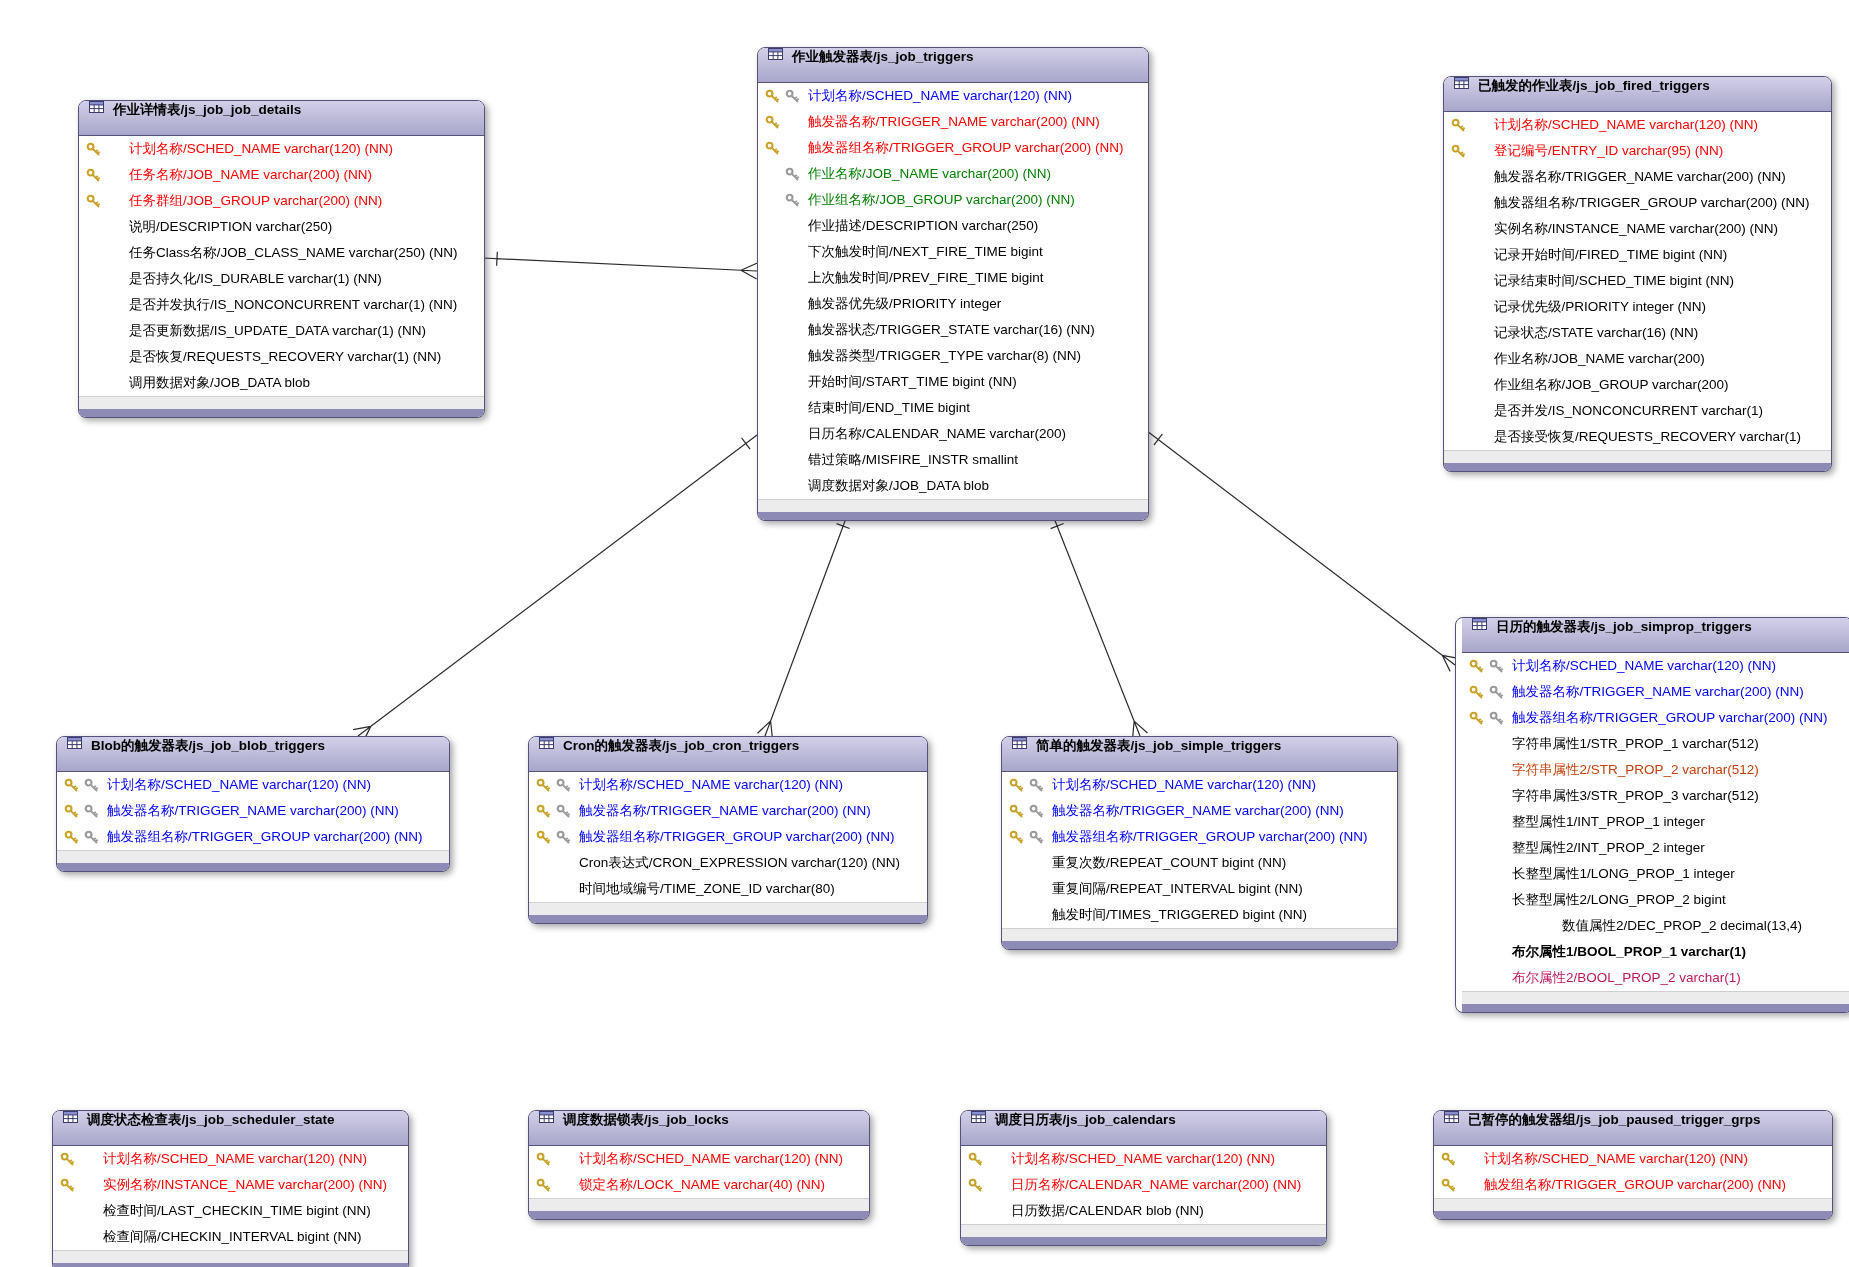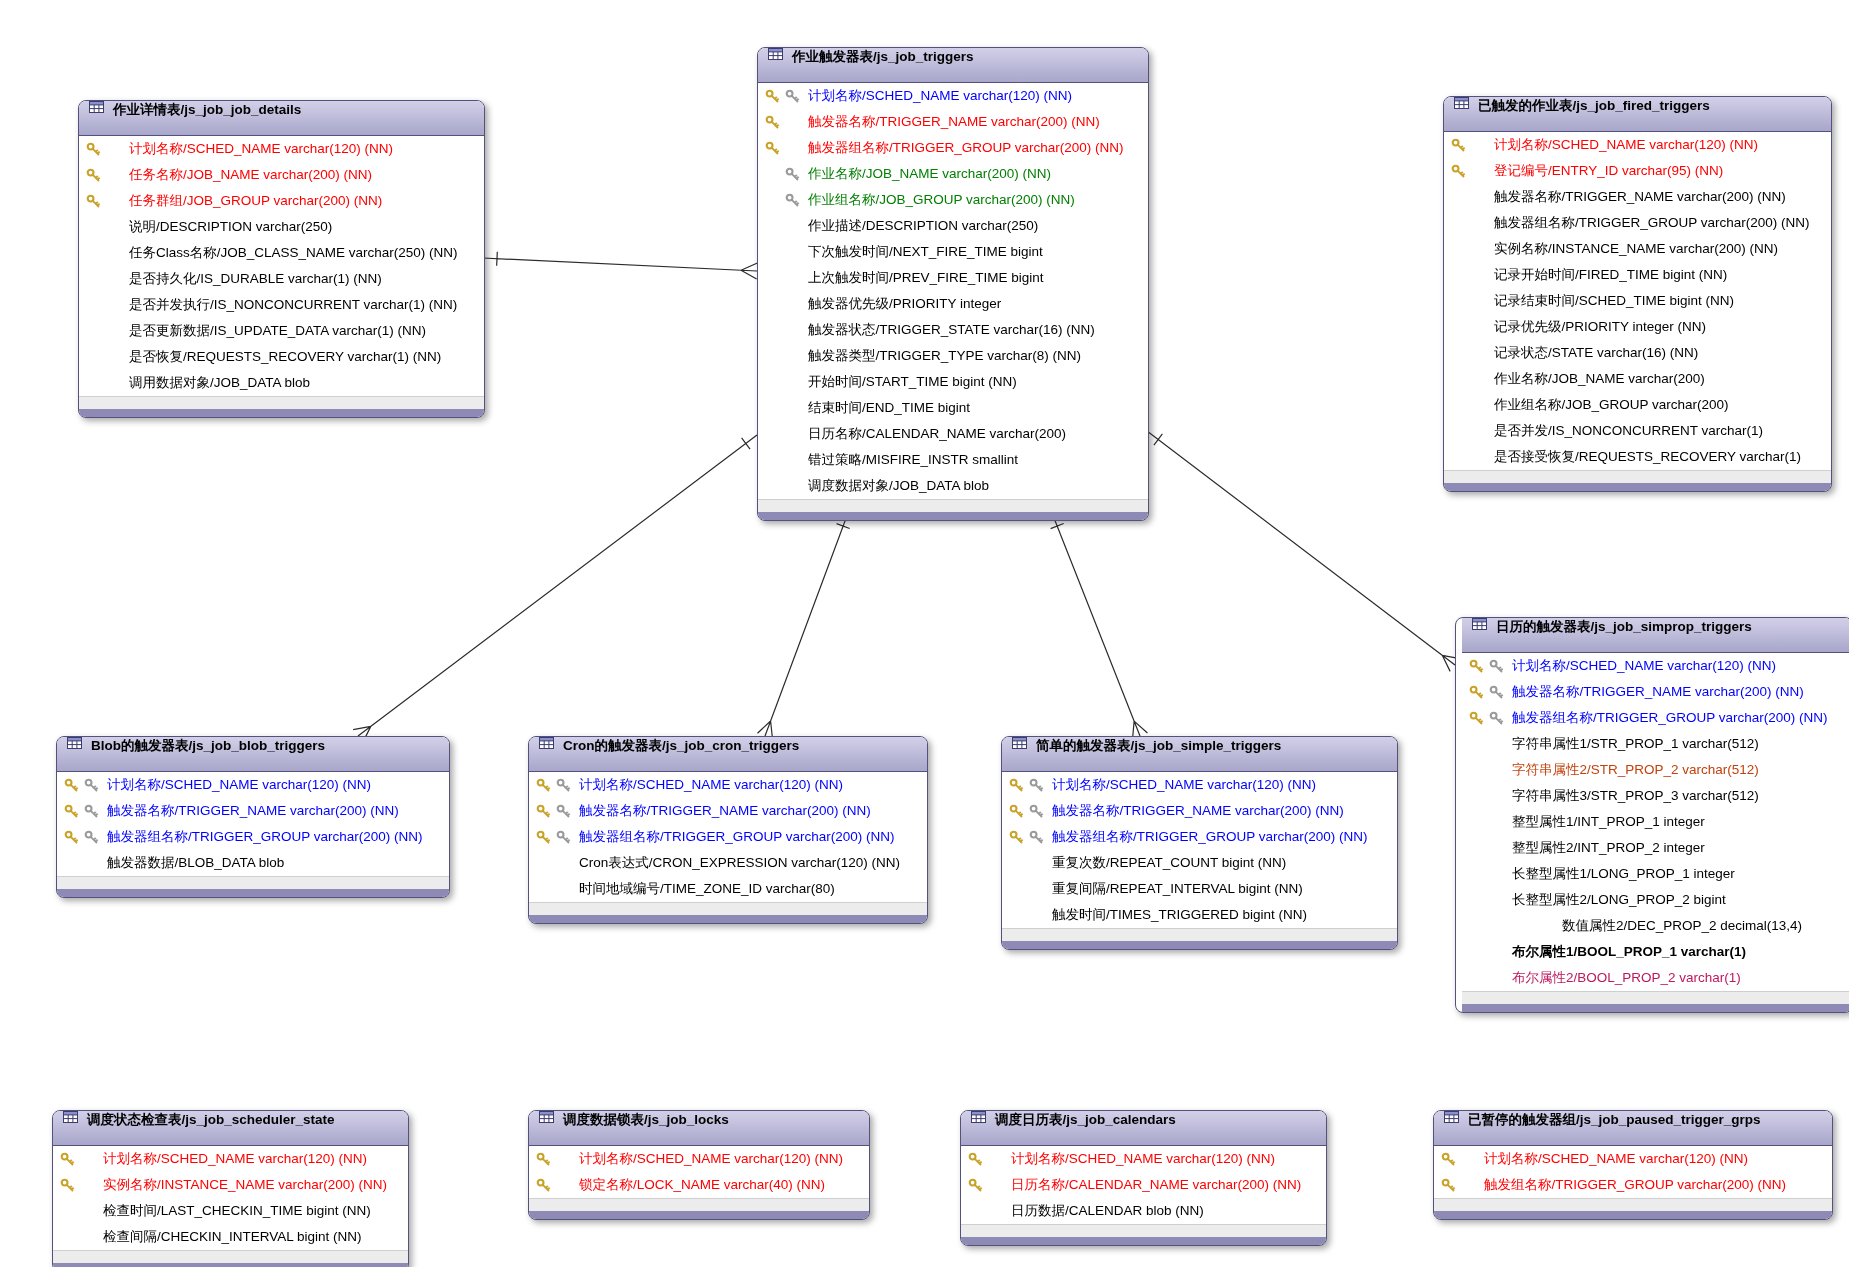--- a/index.html
+++ b/index.html
@@ -105,21 +105,21 @@
         <div class="row" style="color: rgb(0, 0, 0);"><span>触发器状态/TRIGGER_STATE varchar(16) (NN)</span></div>
         <div class="row" style="color: rgb(0, 0, 0);"><span>触发器类型/TRIGGER_TYPE varchar(8) (NN)</span></div>
         <div class="row" style="color: rgb(0, 0, 0);"><span>开始时间/START_TIME bigint (NN)</span></div>
         <div class="row" style="color: rgb(0, 0, 0);"><span>结束时间/END_TIME bigint</span></div>
         <div class="row" style="color: rgb(0, 0, 0);"><span>日历名称/CALENDAR_NAME varchar(200)</span></div>
         <div class="row" style="color: rgb(0, 0, 0);"><span>错过策略/MISFIRE_INSTR smallint</span></div>
         <div class="row" style="color: rgb(0, 0, 0);"><span>调度数据对象/JOB_DATA blob</span></div>
         <div class="foot"></div>
         <div class="band"></div>
       </div>
-      <div class="tbl" style="left: 1443px; top: 96px; width: 387px;">
+      <div class="tbl" style="left: 1443px; top: 76px; width: 387px;">
         <div class="hdr">
           <span class="ticon">
             <svg width="15" height="12" viewBox="0 0 15 12">
               <rect x="0.5" y="0.5" width="14" height="11" fill="#ffffff" stroke="#3b3b6e"></rect>
               <rect x="0.5" y="0.5" width="14" height="3.4" fill="#8890d0" stroke="#3b3b6e"></rect>
               <path d="M5.2 3.9 V11.5 M9.9 3.9 V11.5 M0.5 7.6 H14.5" stroke="#3b3b6e" stroke-width="1" fill="none"></path>
             </svg>
           </span>
           <span>已触发的作业表/js_job_fired_triggers</span>
         </div>
@@ -170,21 +170,20 @@
               <circle cx="4.6" cy="4.6" r="2.9" fill="none" stroke="#9a9a9a" stroke-width="2.1"></circle>
               <path d="M6.8 6.8 L13 13 M9.8 9.8 L11.8 7.8 M11.6 11.6 L13.6 9.6" fill="none" stroke="#9a9a9a" stroke-width="1.9"></path>
             </svg></span><span>触发器名称/TRIGGER_NAME varchar(200) (NN)</span></div>
         <div class="row" style="color: rgb(0, 0, 255);"><span class="k1"><svg width="16" height="16" viewBox="0 0 16 16">
               <circle cx="4.6" cy="4.6" r="2.9" fill="none" stroke="#c9a227" stroke-width="2.1"></circle>
               <path d="M6.8 6.8 L13 13 M9.8 9.8 L11.8 7.8 M11.6 11.6 L13.6 9.6" fill="none" stroke="#c9a227" stroke-width="1.9"></path>
             </svg></span><span class="k2"><svg width="16" height="16" viewBox="0 0 16 16">
               <circle cx="4.6" cy="4.6" r="2.9" fill="none" stroke="#9a9a9a" stroke-width="2.1"></circle>
               <path d="M6.8 6.8 L13 13 M9.8 9.8 L11.8 7.8 M11.6 11.6 L13.6 9.6" fill="none" stroke="#9a9a9a" stroke-width="1.9"></path>
             </svg></span><span>触发器组名称/TRIGGER_GROUP varchar(200) (NN)</span></div>
-        <div class="row" style="color: rgb(0, 0, 0);"><span>触发器数据/BLOB_DATA blob</span></div>
         <div class="foot"></div>
         <div class="band"></div>
       </div>
       <div class="tbl" style="left: 528px; top: 736px; width: 398px;">
         <div class="hdr">
           <span class="ticon">
             <svg width="15" height="12" viewBox="0 0 15 12">
               <rect x="0.5" y="0.5" width="14" height="11" fill="#ffffff" stroke="#3b3b6e"></rect>
               <rect x="0.5" y="0.5" width="14" height="3.4" fill="#8890d0" stroke="#3b3b6e"></rect>
               <path d="M5.2 3.9 V11.5 M9.9 3.9 V11.5 M0.5 7.6 H14.5" stroke="#3b3b6e" stroke-width="1" fill="none"></path>

